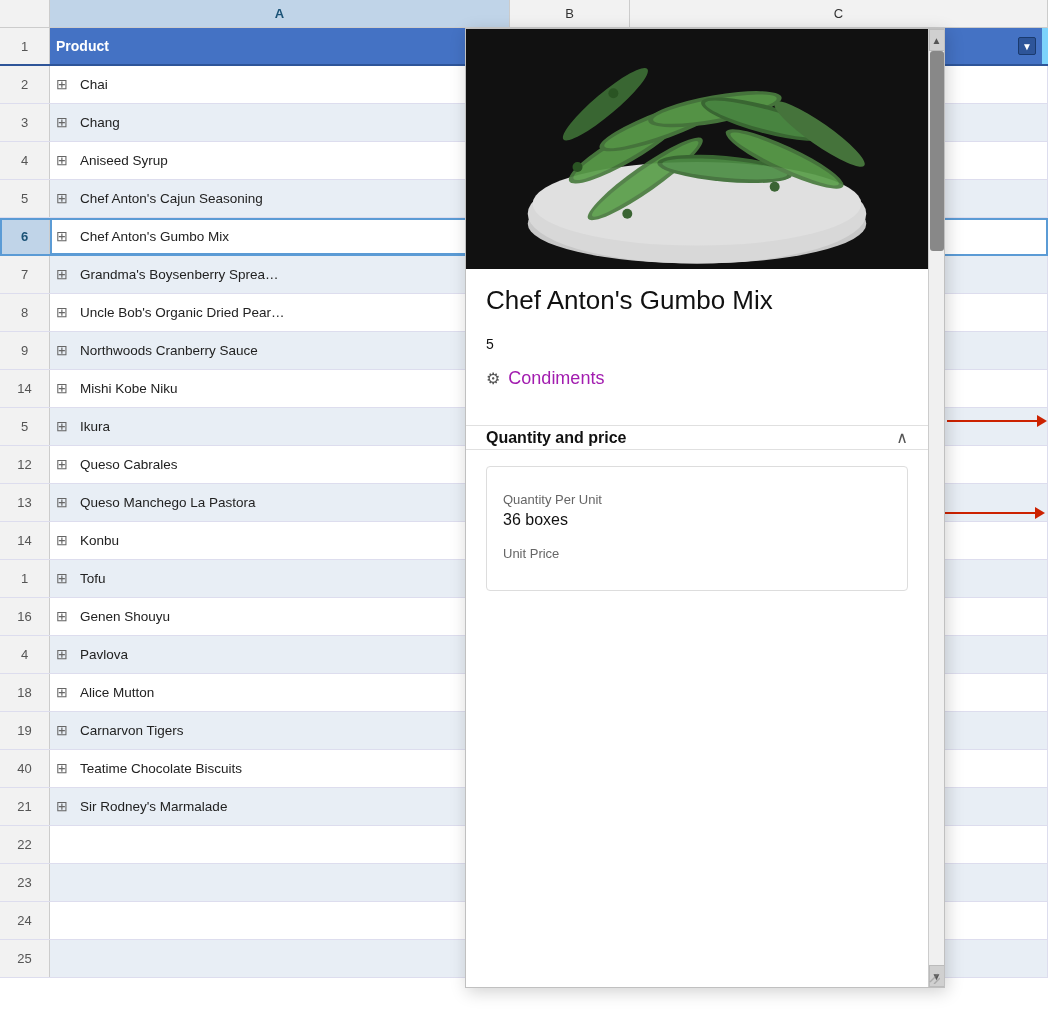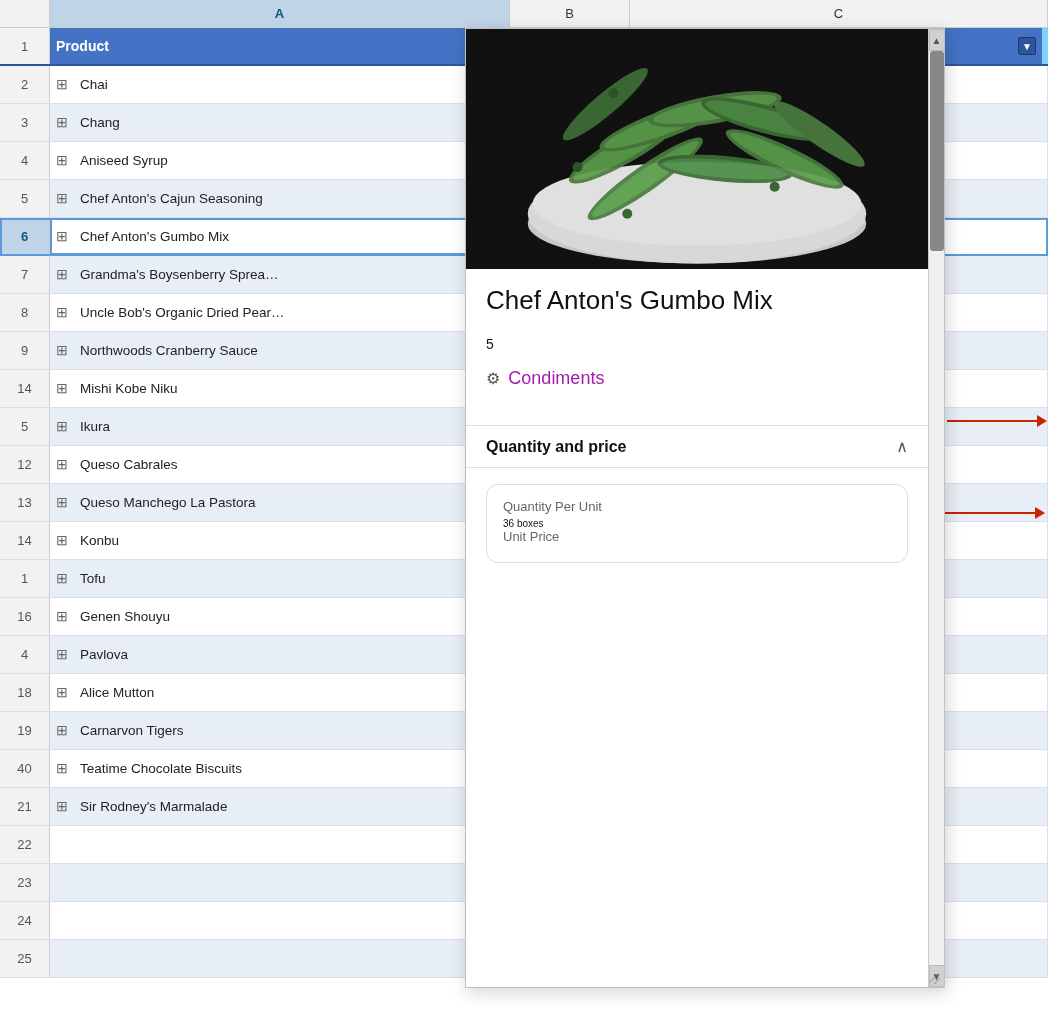--- a/index.html
+++ b/index.html
@@ -260,50 +260,50 @@
     }
     .category-text {
       font-size: 18px;
       color: #a21caf;
     }
 
     .section-header {
       display: flex;
       align-items: center;
       justify-content: space-between;
-      padding: 11px 20px;
+      padding: 2px 20px;
       border-top: 1px solid #e0e0e0;
       border-bottom: 1px solid #e0e0e0;
       cursor: pointer;
     }
     .section-title {
       font-size: 16px;
       font-weight: bold;
       color: #111;
     }
     .section-toggle {
       font-size: 16px;
       color: #555;
     }
 
     .sub-card {
       margin: 16px 20px;
       border: 1px solid #ddd;
-      border-radius: 12px;
-      padding: 14px 16px;
+      border-radius: 4px;
+      padding: 25px 16px;
     }
     .sub-field-label {
       font-size: 13px;
       color: #666;
       margin-bottom: 4px;
     }
     .sub-field-value {
-      font-size: 10px;
+      font-size: 16px;
       color: #111;
-      margin-bottom: 0;
+      margin-bottom: 17px;
     }
     .sub-field-value:last-child { margin-bottom: 0; }
 
     
     .resize-handle {
       position: absolute;
       bottom: 4px;
       right: 4px;
       width: 12px;
       height: 12px;

